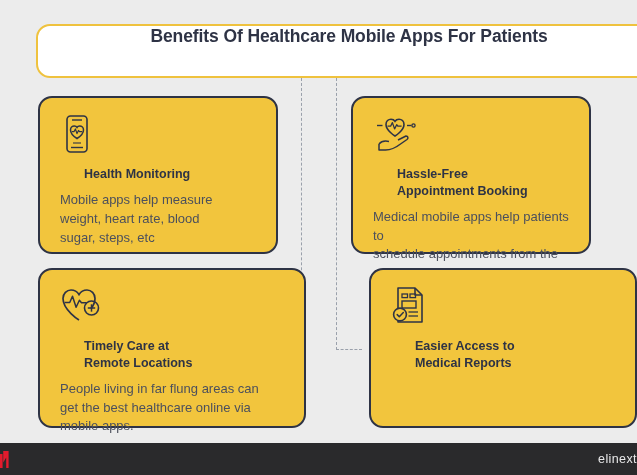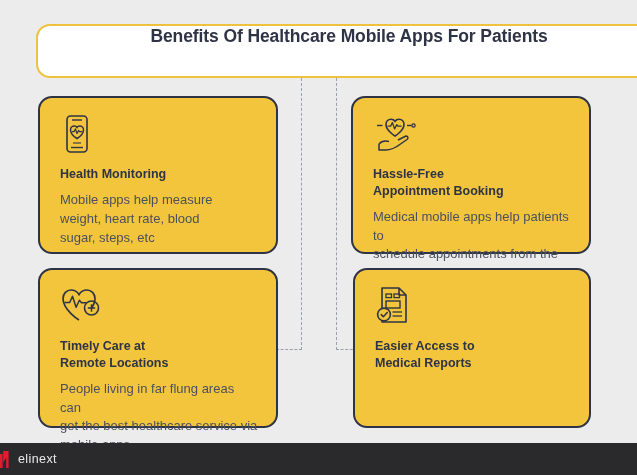--- a/index.html
+++ b/index.html
@@ -54,48 +54,49 @@
   .card {
     position: absolute;
     background: #f2c53d;
     border: 2px solid #2e3345;
     border-radius: 14px;
     z-index: 3;
     padding: 16px 18px 14px 20px;
   }
   .card.c1 { left: 38px;  top: 96px;  width: 240px; height: 158px; }
   .card.c2 { left: 351px; top: 96px;  width: 240px; height: 158px; }
-  .card.c3 { left: 38px;  top: 268px; width: 240px; height: 160px; }
-  .card.c4 { left: 353px; top: 268px; width: 238px; height: 160px; }
+  .card.c3 { left: 38px;  top: 268px; width: 268px; height: 160px; }
+  .card.c4 { left: 369px; top: 268px; width: 268px; height: 160px; }
 
   .card-icon { height: 40px; margin-bottom: 12px; }
   .card-icon svg { display: block; }
 
   .card-title {
     font-size: 12.5px;
     font-weight: bold;
     color: #2e3345;
     line-height: 1.35;
     margin-bottom: 8px;
     white-space: pre-line;
+    margin-left: 24px;
   }
   .card-body {
     font-size: 13px;
     color: #4c505c;
     line-height: 1.45;
     white-space: pre-line;
   }
 
   
   .footer {
     position: absolute;
     left: 0; bottom: 0;
     width: 637px; height: 32px;
     background: #2a2a2c;
-    display: flex; align-items: center; justify-content: flex-start;
+    display: flex; align-items: center; justify-content: space-between;
     gap: 7px;
     z-index: 6;
   }
   .footer-mark { width: 11px; height: 17px; }
   .footer-word {
     font-size: 12.5px;
     color: #e9e9ea;
     letter-spacing: 0.4px;
     font-weight: 500;
   }
@@ -156,21 +157,21 @@
         <path d="M19 34 C 19 34 3 24 3 12.5 C 3 7.5 6.8 4 11 4 C 14 4 17.3 5.8 19 8.6 C 20.7 5.8 24 4 27 4 C 31.2 4 35 7.5 35 12.5 C 35 16.2 33.3 19.7 31 22.7"></path>
         <path d="M4.5 16.5 h5.2 l2.8 -6.2 l3.6 11 l3.3 -7 l2.1 2.4 h5.2" stroke-width="1.5" stroke-linejoin="round"></path>
         <circle cx="31.5" cy="22" r="7" stroke-width="1.6"></circle>
         <line x1="31.5" y1="18.3" x2="31.5" y2="25.7" stroke-width="1.5"></line>
         <line x1="27.8" y1="22" x2="35.2" y2="22" stroke-width="1.5"></line>
       </svg>
     </div>
     <div class="card-title">Timely Care at
 Remote Locations</div>
     <div class="card-body">People living in far flung areas can
-get the best healthcare service via
+get the best healthcare online via
 mobile apps.</div>
   </div>
 
   <div class="card c4">
     <div class="card-icon">
       <svg width="38" height="40" viewBox="0 0 38 40" fill="none" stroke="#2e3345" stroke-width="1.6">
         <path d="M7 2 H 24 L 31 9 V 36 H 7 Z" stroke-linejoin="round"></path>
         <path d="M24 2 V 9 H 31" stroke-linejoin="round"></path>
         <rect x="11" y="8" width="5.5" height="3.6" stroke-width="1.3"></rect>
         <rect x="19" y="8" width="5.5" height="3.6" stroke-width="1.3"></rect>

